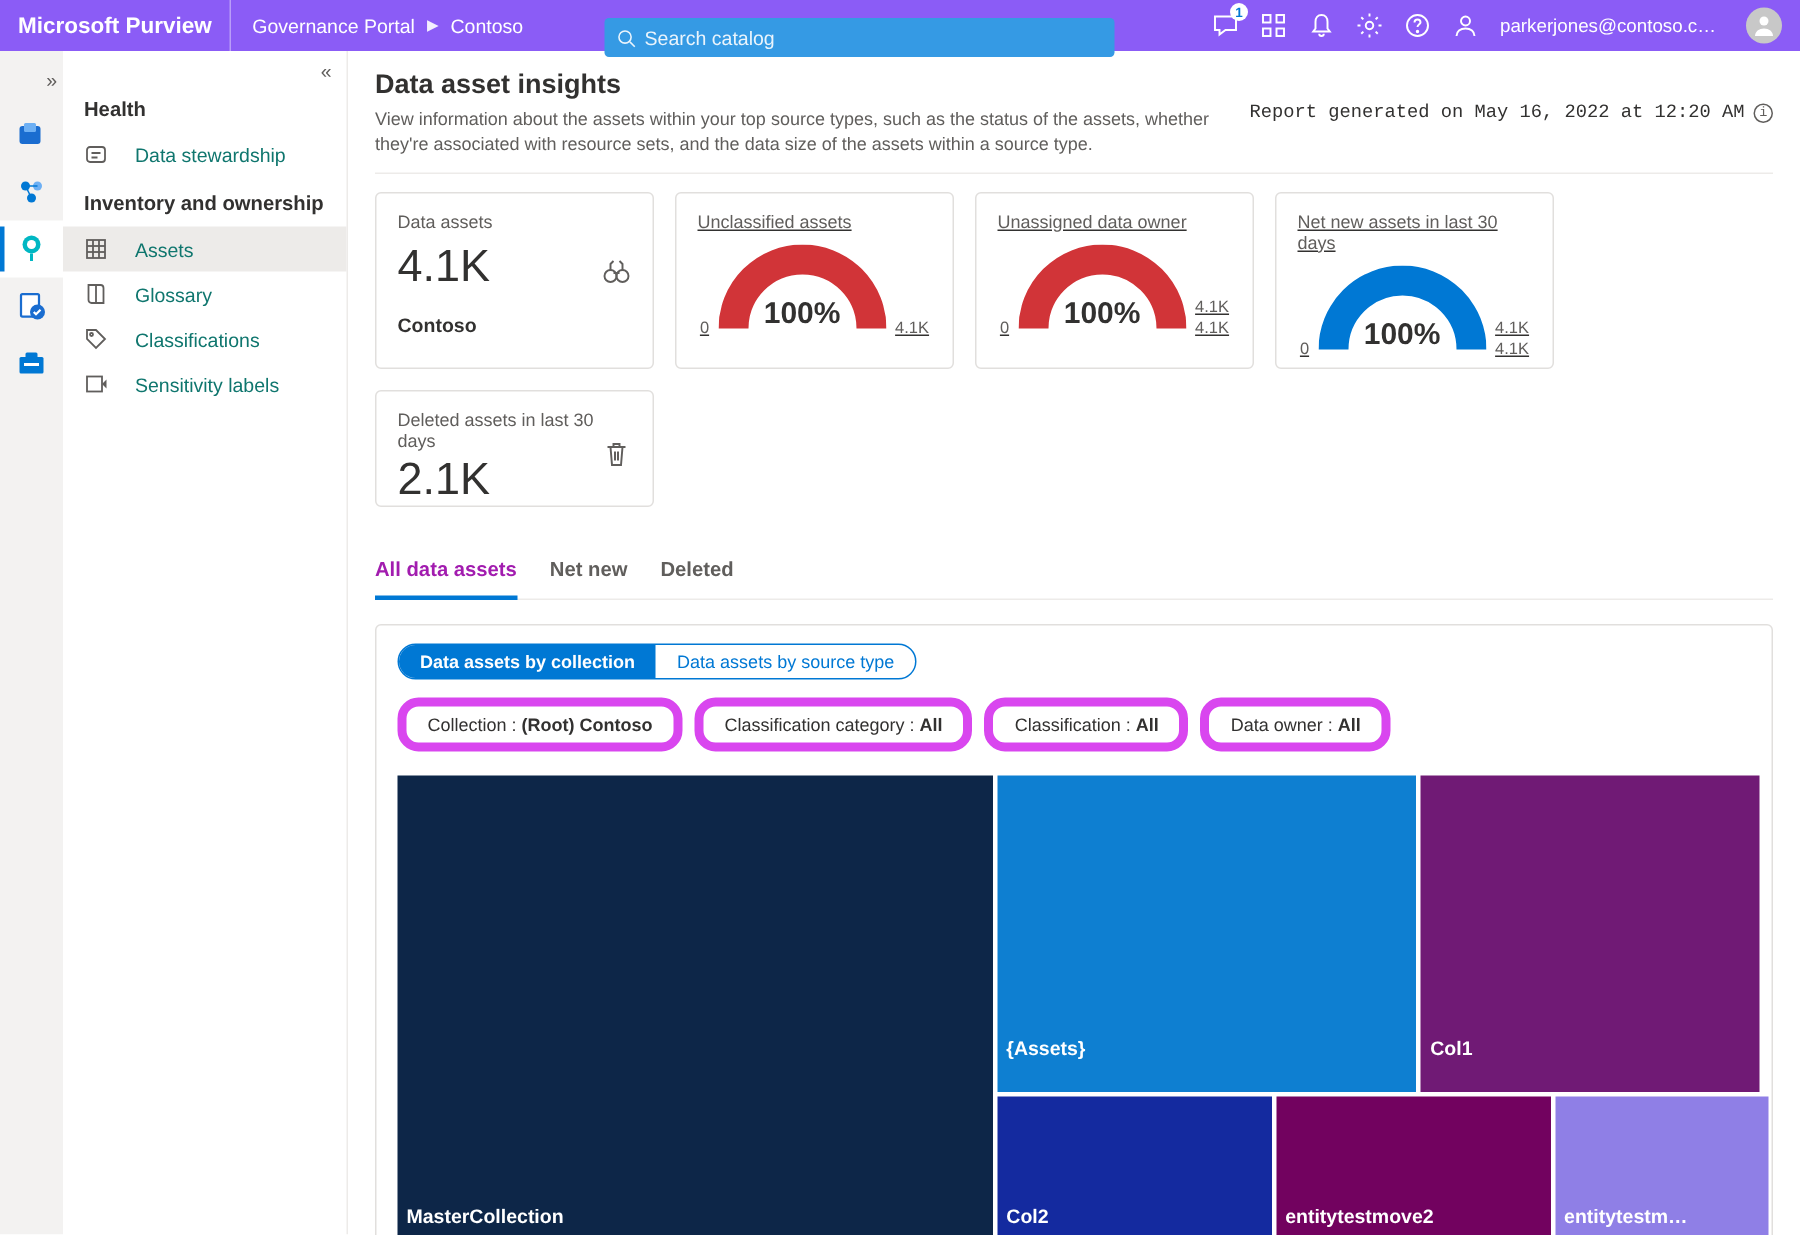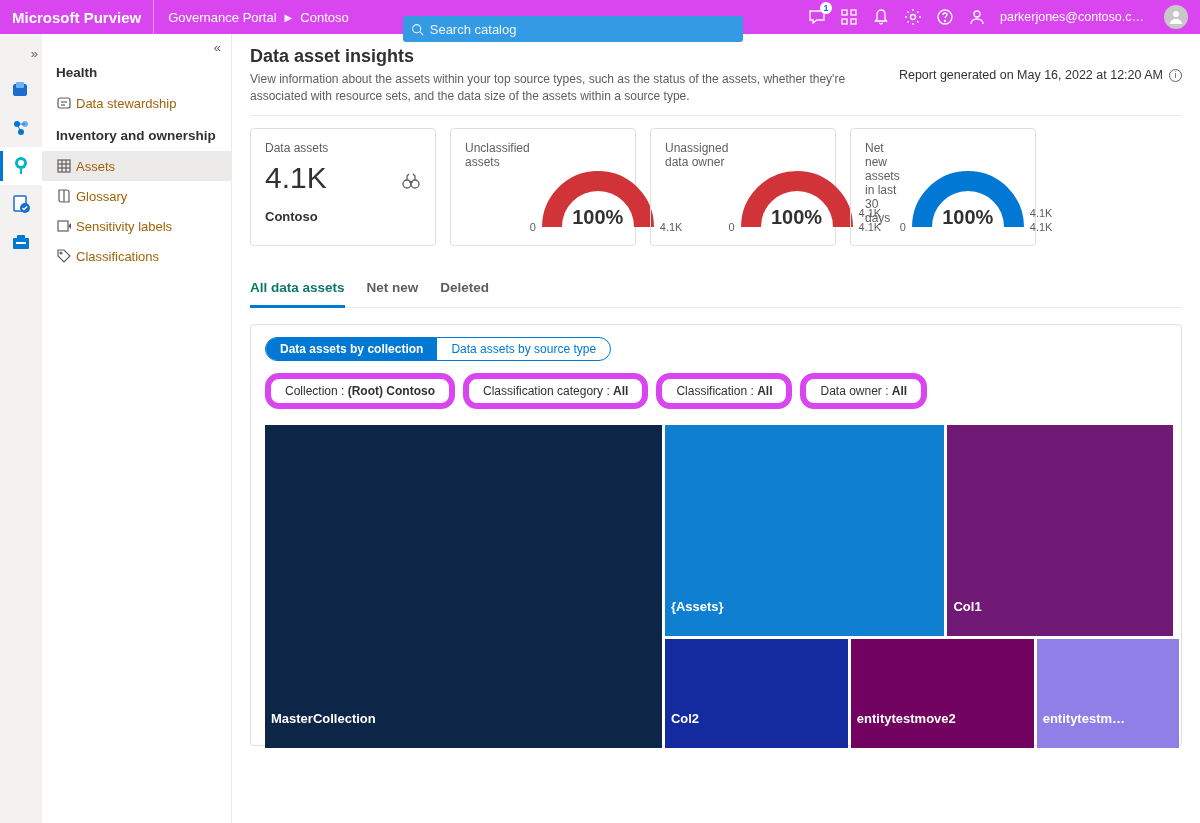--- a/index.html
+++ b/index.html
@@ -1,18 +1,18 @@
 <!DOCTYPE html>
 <html><head>
 <meta charset="utf-8">
 <style>
   * { box-sizing: border-box; }
   html, body { margin:0; padding:0; font-family: "Segoe UI", -apple-system, Arial, sans-serif; font-size:13px; color:#323130; background:#fff; }
   
-  .header { height:34px; background:#d946ef; color:#fff; display:flex; }
+  .header { height:34px; background:#8b5cf6; color:#fff; display:flex; align-items:center; }
   .header .product { font-size:15px; font-weight:600; padding:0 12px; border-right:1px solid rgba(255,255,255,0.4); height:100%; display:flex; align-items:center; }
   .header .crumbs { display:flex; align-items:center; gap:8px; padding:0 14px; font-size:13px; }
   .header .crumb-sep { font-size:10px; opacity:0.9; }
   .header .search { margin-left:40px; width:340px; height:26px; background:#359ae4; border-radius:3px; display:flex; align-items:center; padding:0 8px; color:#eaf4fc; font-size:13px;margin-top:16px; }
   .header .search svg { width:13px; height:13px; margin-right:6px; }
   .header .spacer { flex:1; }
   .header .icons { display:flex; align-items:center; gap:14px; padding-right:12px; }
   .header .hicon { position:relative; width:18px; height:18px; display:flex; align-items:center; justify-content:center; cursor:pointer; }
   .header .hicon svg { width:18px; height:18px; stroke:#fff; fill:none; stroke-width:1.3; }
   .badge { position:absolute; top:-6px; right:-6px; background:#fff; color:#0078D4; font-size:9px; font-weight:600; border-radius:50%; width:12px; height:12px; display:flex; align-items:center; justify-content:center; }
@@ -23,52 +23,52 @@
   .body { display:flex; height:789px; }
   .rail { width:42px; background:#f3f2f1; display:flex; flex-direction:column; align-items:center; padding-top:8px; gap:0; }
   .rail-toggle { align-self:flex-end; padding:4px 4px 10px 0; cursor:pointer; color:#605e5c; font-size:13px; }
   .rail-item { width:42px; height:38px; display:flex; align-items:center; justify-content:center; cursor:pointer; position:relative; }
   .rail-item.active { background:#fff; }
   .rail-item.active::before { content:""; position:absolute; left:0; top:4px; bottom:4px; width:3px; background:#0078D4; }
   .rail-ico { width:22px; height:22px; display:flex; align-items:center; justify-content:center; }
   .sidebar { width:190px; border-right:1px solid #edebe9; padding:0; }
   .sb-collapse { display:flex; justify-content:flex-end; padding:6px 10px 0 0; color:#605e5c; font-size:13px; cursor:pointer; }
   .sb-section { font-size:13.5px; font-weight:600; padding:10px 14px 8px 14px; }
-  .sb-item { display:flex; align-items:center; gap:4px; padding:7px 14px; font-size:13px; cursor:pointer; color:#a16207; }
+  .sb-item { display:flex; align-items:center; gap:18px; padding:7px 14px; font-size:13px; cursor:pointer; color:#0f766e; }
   .sb-item.active { background:#edebe9; }
   .sb-item .sico { width:16px; height:16px; display:flex; align-items:center; justify-content:center; }
   .sb-item .sico svg { width:16px; height:16px; stroke:#605e5c; fill:none; stroke-width:1.2; }
   
   .main { flex:1; overflow:auto; padding:12px 18px 0 18px; }
   .title-row { display:flex; align-items:flex-start; }
   .title-col { flex:1; padding-right:20px; }
   .page-title { font-size:18px; font-weight:600; margin:0 0 4px 0; }
   .page-desc { font-size:12px; color:#605e5c; line-height:1.4; max-width:680px; }
-  .report-gen { font-size:12.5px; color:#323130; display:flex; align-items:center; gap:6px; white-space:nowrap; padding-top:22px; }
+  .report-gen { font-size:12.5px; color:#323130; display:flex; align-items:center; gap:6px; white-space:nowrap; padding-top:22px;font-family:Liberation Mono, monospace; }
   .info-ico { width:13px; height:13px; border:1px solid #605e5c; border-radius:50%; display:inline-flex; align-items:center; justify-content:center; font-size:9px; color:#605e5c; }
   hr.rule { border:none; border-top:1px solid #edebe9; margin:10px 0 12px 0; }
   
   .cards-row { display:flex; gap:14px; flex-wrap:wrap; }
   .card { border:1px solid #e1dfdd; border-radius:4px; padding:12px 14px; width:186px; height:118px; position:relative; }
   .card-label { font-size:12px; color:#605e5c; }
   .card-big { font-size:30px; font-weight:400; margin-top:6px; }
   .card-sub { font-size:13px; font-weight:600; margin-top:14px; }
   .card-icon-tr { position:absolute; right:14px; top:42px; }
   .card-icon-tr svg { width:20px; height:20px; stroke:#605e5c; fill:none; stroke-width:1.3; }
-  .gauge-card { display:flex; flex-direction:row; }
+  .gauge-card { display:flex; flex-direction:column;text-decoration:underline; }
   .gauge-wrap { display:flex; align-items:flex-end; justify-content:center; gap:6px; margin-top:8px; }
   .gauge-body { position:relative; width:112px; height:62px; }
   .gauge-body svg { width:112px; height:62px; }
   .gauge-pct { position:absolute; left:0; right:0; bottom:4px; text-align:center; font-size:20px; font-weight:700; }
   .gauge-min { font-size:11px; color:#605e5c; }
   .gauge-right { font-size:11px; color:#605e5c; display:flex; flex-direction:column; gap:2px; }
   
   .tabs { display:flex; gap:22px; border-bottom:1px solid #edebe9; margin-top:26px; }
   .tab { padding:8px 0 10px 0; font-size:13.5px; color:#605e5c; cursor:pointer; font-weight:600; }
-  .tab.active { color:#0f766e; border-bottom:3px solid #0078D4; margin-bottom:-1px; }
+  .tab.active { color:#a21caf; border-bottom:3px solid #0078D4; margin-bottom:-1px; }
   
   .panel { border:1px solid #e1dfdd; border-radius:4px; margin-top:16px; padding:12px 14px 0 14px; }
   .pill-group { display:inline-flex; border:1px solid #0078D4; border-radius:14px; overflow:hidden; height:24px; }
   .pill { padding:3px 14px; font-size:12px; color:#0078D4; cursor:pointer; display:flex; align-items:center; }
   .pill.active { background:#0078D4; color:#fff; font-weight:600; }
   .chip-row { display:flex; gap:8px; margin-top:12px; flex-wrap:wrap; }
   .chip { border:6px solid #d946ef; border-radius:14px; padding:5px 14px; font-size:12px; cursor:pointer; }
   .chip b { font-weight:600; }
   
   .treemap { margin-top:16px; height:320px; display:grid; grid-template-columns: 44% 31% 25%; grid-template-rows: 66% 34%; gap:3px; }
@@ -231,34 +231,34 @@
           <svg viewBox="0 0 16 16">
             <path d="M3 2h8a2 2 0 012 2v10H5a2 2 0 01-2-2z"></path>
             <line x1="8" y1="2" x2="8" y2="14"></line>
           </svg>
         </span>
       <span>Glossary</span>
     </div>
     <div class="sb-item">
       <span class="sico">
           <svg viewBox="0 0 16 16">
+            <path d="M2 2h6l6 6-6 6-6-6z"></path>
+            <circle cx="5" cy="5" r="1"></circle>
+          </svg>
+        </span>
+      <span>Classifications</span>
+    </div>
+    <div class="sb-item">
+      <span class="sico">
+          <svg viewBox="0 0 16 16">
             <rect x="2" y="3" width="10" height="10"></rect>
             <path d="M12 8l3-3v6z" fill="#605e5c" stroke="none"></path>
           </svg>
         </span>
       <span>Sensitivity labels</span>
-    </div>
-    <div class="sb-item">
-      <span class="sico">
-          <svg viewBox="0 0 16 16">
-            <path d="M2 2h6l6 6-6 6-6-6z"></path>
-            <circle cx="5" cy="5" r="1"></circle>
-          </svg>
-        </span>
-      <span>Classifications</span>
     </div>
   </div>
 
   <div class="main">
     <div class="title-row">
       <div class="title-col">
         <h1 class="page-title">Data asset insights</h1>
         <div class="page-desc">View information about the assets within your top source types, such as the status of the assets, whether they're associated with resource sets, and the data size of the assets within a source type.</div>
       </div>
       <div class="report-gen">
@@ -324,20 +324,29 @@
             <div class="gauge-pct">100%</div>
           </div>
           <div class="gauge-right">
             <span>4.1K</span>
             <span>4.1K</span>
           </div>
         </div>
       </div>
     </div>
 
+    <div class="cards-row" style="margin-top:14px;">
+      <div class="card" style="height:78px;">
+        <div class="card-label">Deleted assets in last 30 days</div>
+        <div class="card-big" style="margin-top:2px;">2.1K</div>
+        <div class="card-icon-tr" style="top:32px;"><svg viewBox="0 0 20 20">
+              <path d="M4 5h12M8 5V3h4v2M6 5l1 12h6l1-12M9 8v6M11 8v6"></path>
+            </svg></div>
+      </div>
+    </div>
 
     <div class="tabs">
       <div class="tab active">All data assets</div>
       <div class="tab">Net new</div>
       <div class="tab">Deleted</div>
     </div>
 
     <div class="panel">
       <div class="pill-group">
         <div class="pill active">Data assets by collection</div>

